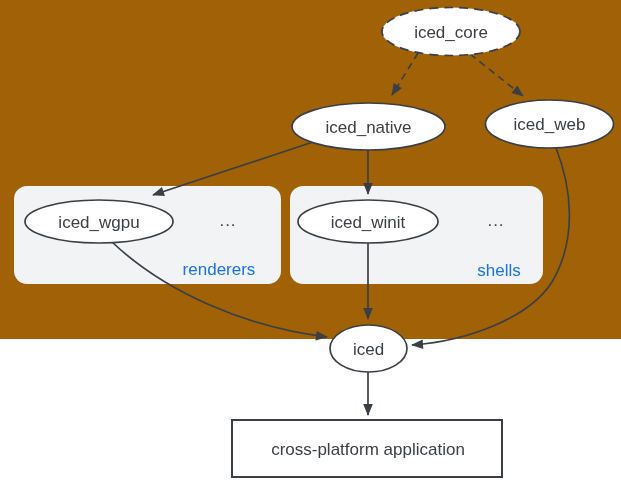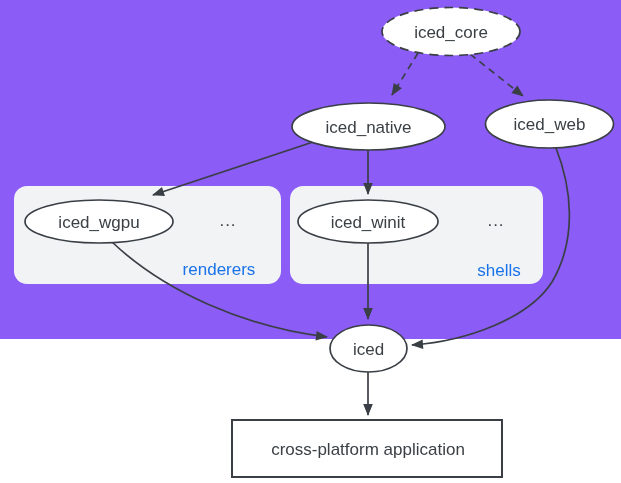--- a/index.html
+++ b/index.html
@@ -8,21 +8,21 @@
     background: #ffffff;
     width: 621px;
     height: 483px;
     overflow: hidden;
     font-family: "Liberation Sans", sans-serif;
   }
   .stage {
     position: relative;
     width: 621px;
     height: 339px;
-    background: #8b5cf6;
+    background: #a16207;
   }
   svg { display: block; }
   .edge {
     fill: none;
     stroke: #3a3f46;
     stroke-width: 1.7;
   }
   .edge.dashed { stroke-dasharray: 7 5; }
   .node-shape {
     fill: #ffffff;

